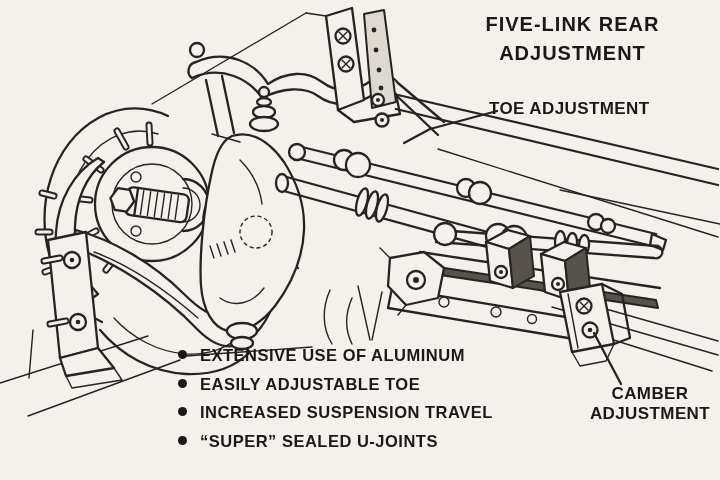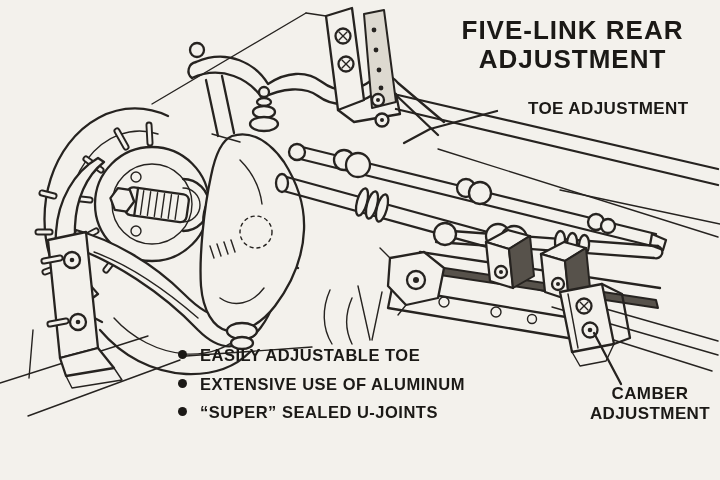--- a/index.html
+++ b/index.html
@@ -5,31 +5,31 @@
   html,body{margin:0;padding:0;}
   .page{
     position:relative;
     width:720px;height:480px;
     background:#f3f1ec;
     overflow:hidden;
     font-family:"Liberation Sans", sans-serif;
     color:#1b1916;
   }
   .title{
-    position:absolute;left:425px;top:16px;width:295px;
+    position:absolute;left:425px;top:10px;width:295px;
     text-align:center;
-    font-size:26px;font-weight:700;line-height:29px;
+    font-size:20px;font-weight:700;line-height:29px;
     letter-spacing:1px;
   }
   .callout{
     position:absolute;
     font-size:17px;font-weight:700;letter-spacing:0.4px;
     white-space:nowrap;
   }
-  .callout-toe{left:528px;top:99px;}
+  .callout-toe{left:489px;top:99px;}
   .callout-camber{left:575px;top:384px;width:150px;text-align:center;line-height:20px;white-space:normal;}
   .features{
     position:absolute;left:178px;top:341px;
     margin:0;padding:0;list-style:none;
   }
   .features li{
     font-size:16.5px;font-weight:700;letter-spacing:0.5px;
     line-height:28.7px;white-space:nowrap;
   }
   .features li::before{
@@ -293,18 +293,19 @@
     <div>ADJUSTMENT</div>
   </div>
 
   <div class="callout callout-toe">TOE ADJUSTMENT</div>
   <div class="callout callout-camber">
     <div>CAMBER</div>
     <div>ADJUSTMENT</div>
   </div>
 
   <ul class="features">
+    <li>EXTENSIVE USE OF ALUMINUM</li>
     <li>EASILY ADJUSTABLE TOE</li>
-    <li>EXTENSIVE USE OF ALUMINUM</li>
+    <li>INCREASED SUSPENSION TRAVEL</li>
     <li>“SUPER” SEALED U-JOINTS</li>
   </ul>
 
 </div>
 
 </body></html>

